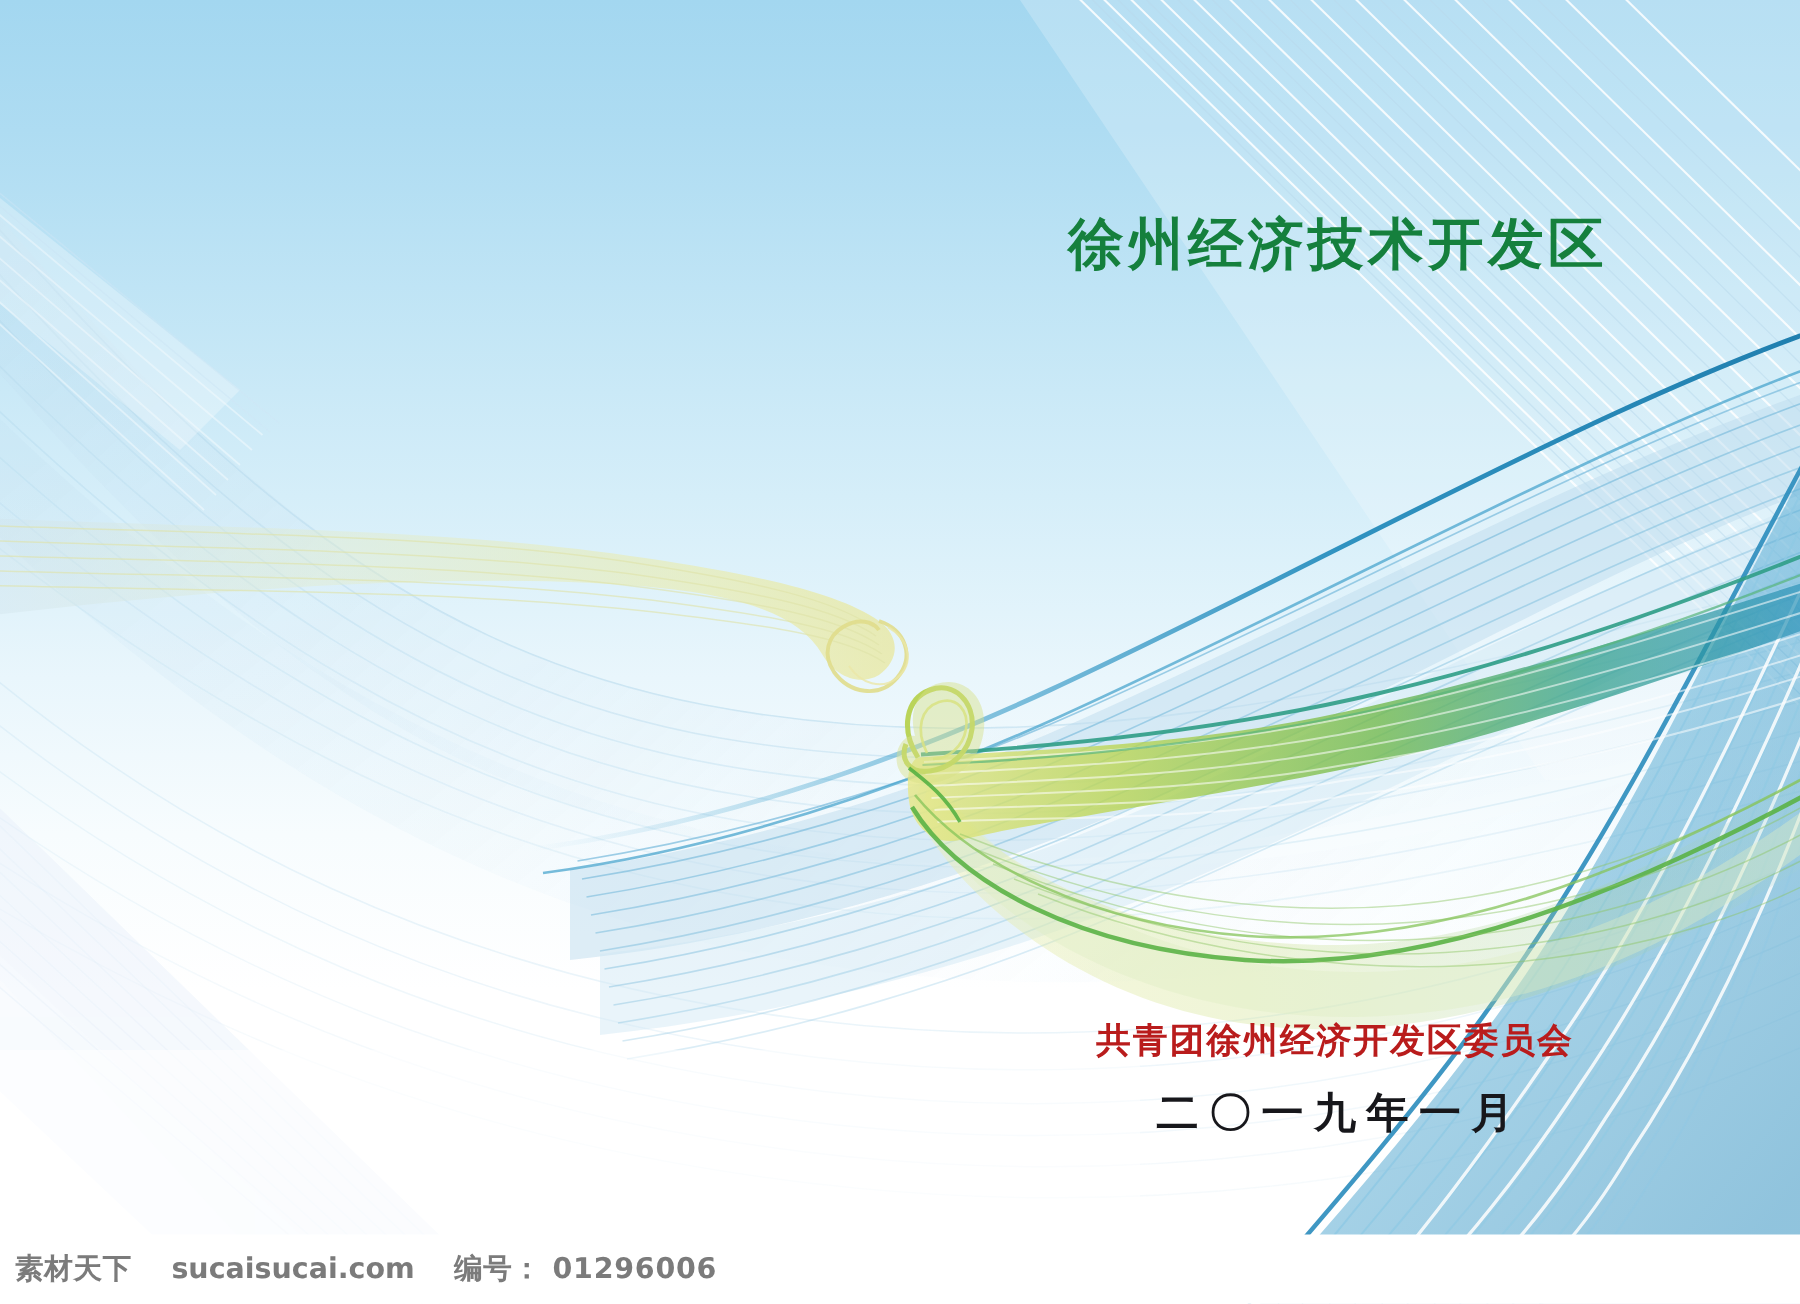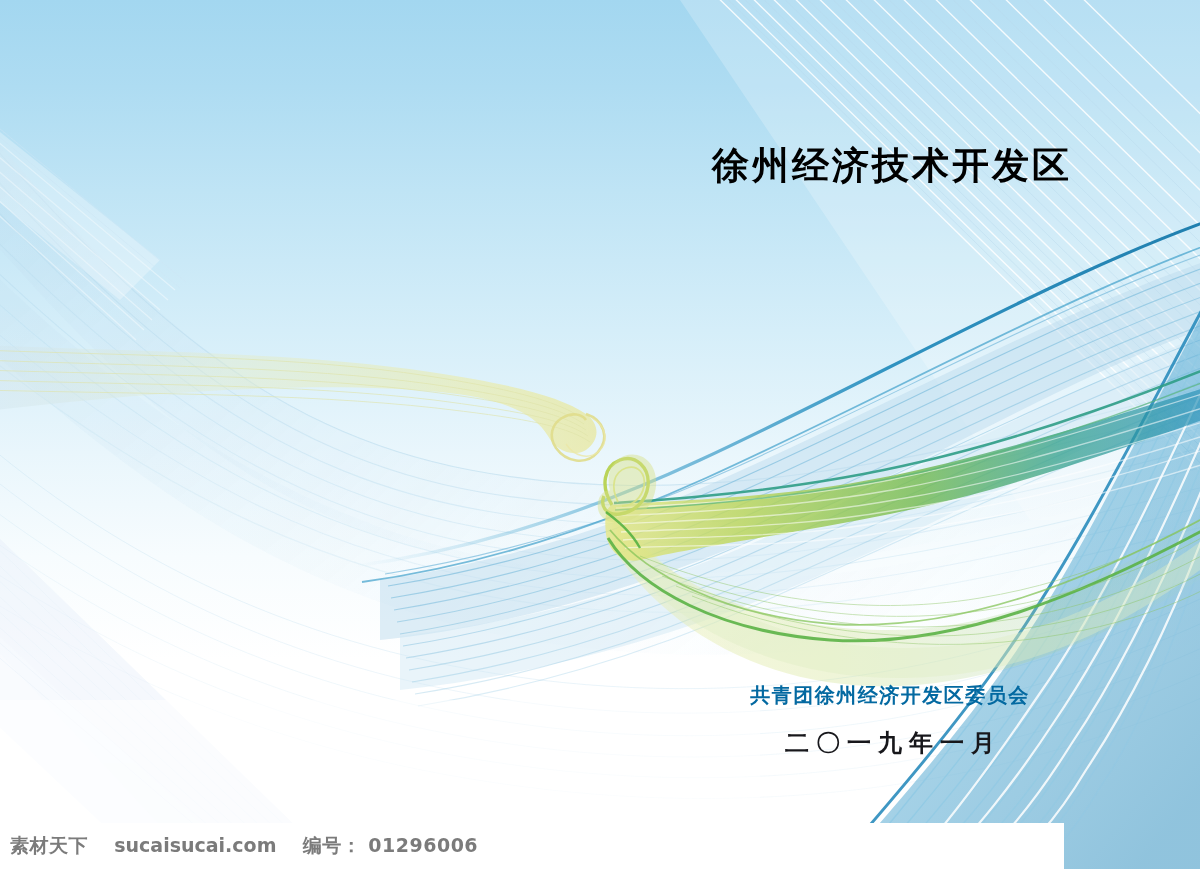--- a/index.html
+++ b/index.html
@@ -38,22 +38,22 @@
   
   #cover-text{
     position:absolute;
     left:600px;
     top:140px;
     width:580px;
     text-align:center;
     z-index:6;
   }
   .title-line{
-    color:#000000;
-    font-family:Liberation Sans, sans-serif;
+    color:#15803d;
+    font-family:Liberation Mono, monospace;
     font-weight:700;
     letter-spacing:2px;
     white-space:nowrap;
   }
   #title-line-1{
     font-size:37px;
     line-height:52px;
     letter-spacing:3px;
     padding-left:4px;
   }
@@ -65,46 +65,46 @@
 
   #issuer-block{
     position:absolute;
     left:600px;
     top:680px;
     width:580px;
     text-align:center;
     z-index:6;
   }
   #issuer-name{
-    color:#0369a1;
-    font-family:Liberation Serif, serif;
+    color:#b91c1c;
+    font-family:Liberation Mono, monospace;
     font-weight:700;
-    font-size:20px;
+    font-size:23px;
     line-height:30px;
     letter-spacing:1.5px;
     white-space:nowrap;
   }
   #issue-date{
     color:#17171b;
     font-family:"Liberation Serif", serif;
     font-weight:700;
-    font-size:24px;
+    font-size:28px;
     line-height:30px;
     letter-spacing:7px;
     padding-top:18px;
     padding-left:7px;
     white-space:nowrap;
   }
 
   
   #watermark-bar{
     position:absolute;
     left:0;
     bottom:0;
-    width:1064px;
+    width:1200px;
     height:46px;
     background:#ffffff;
     display:flex;
     align-items:center;
     z-index:9;
   }
   #watermark-text{
     padding-left:10px;
     font-family:"DejaVu Sans", sans-serif;
     font-size:19px;

